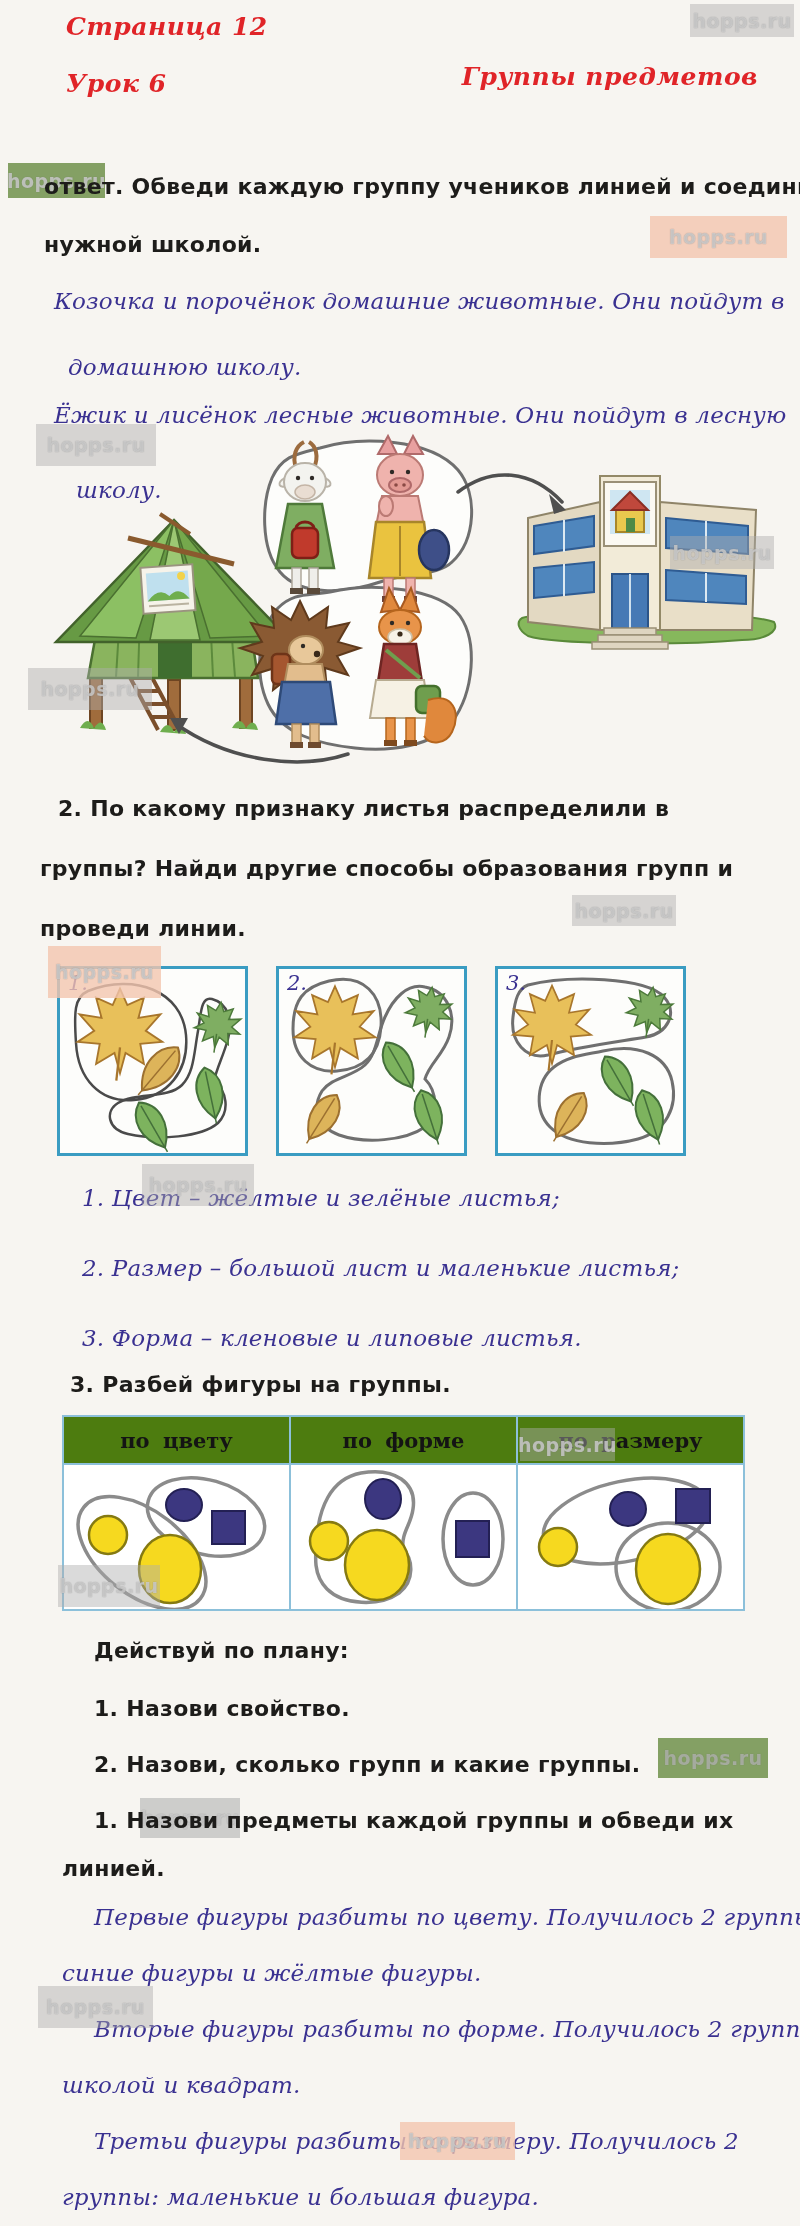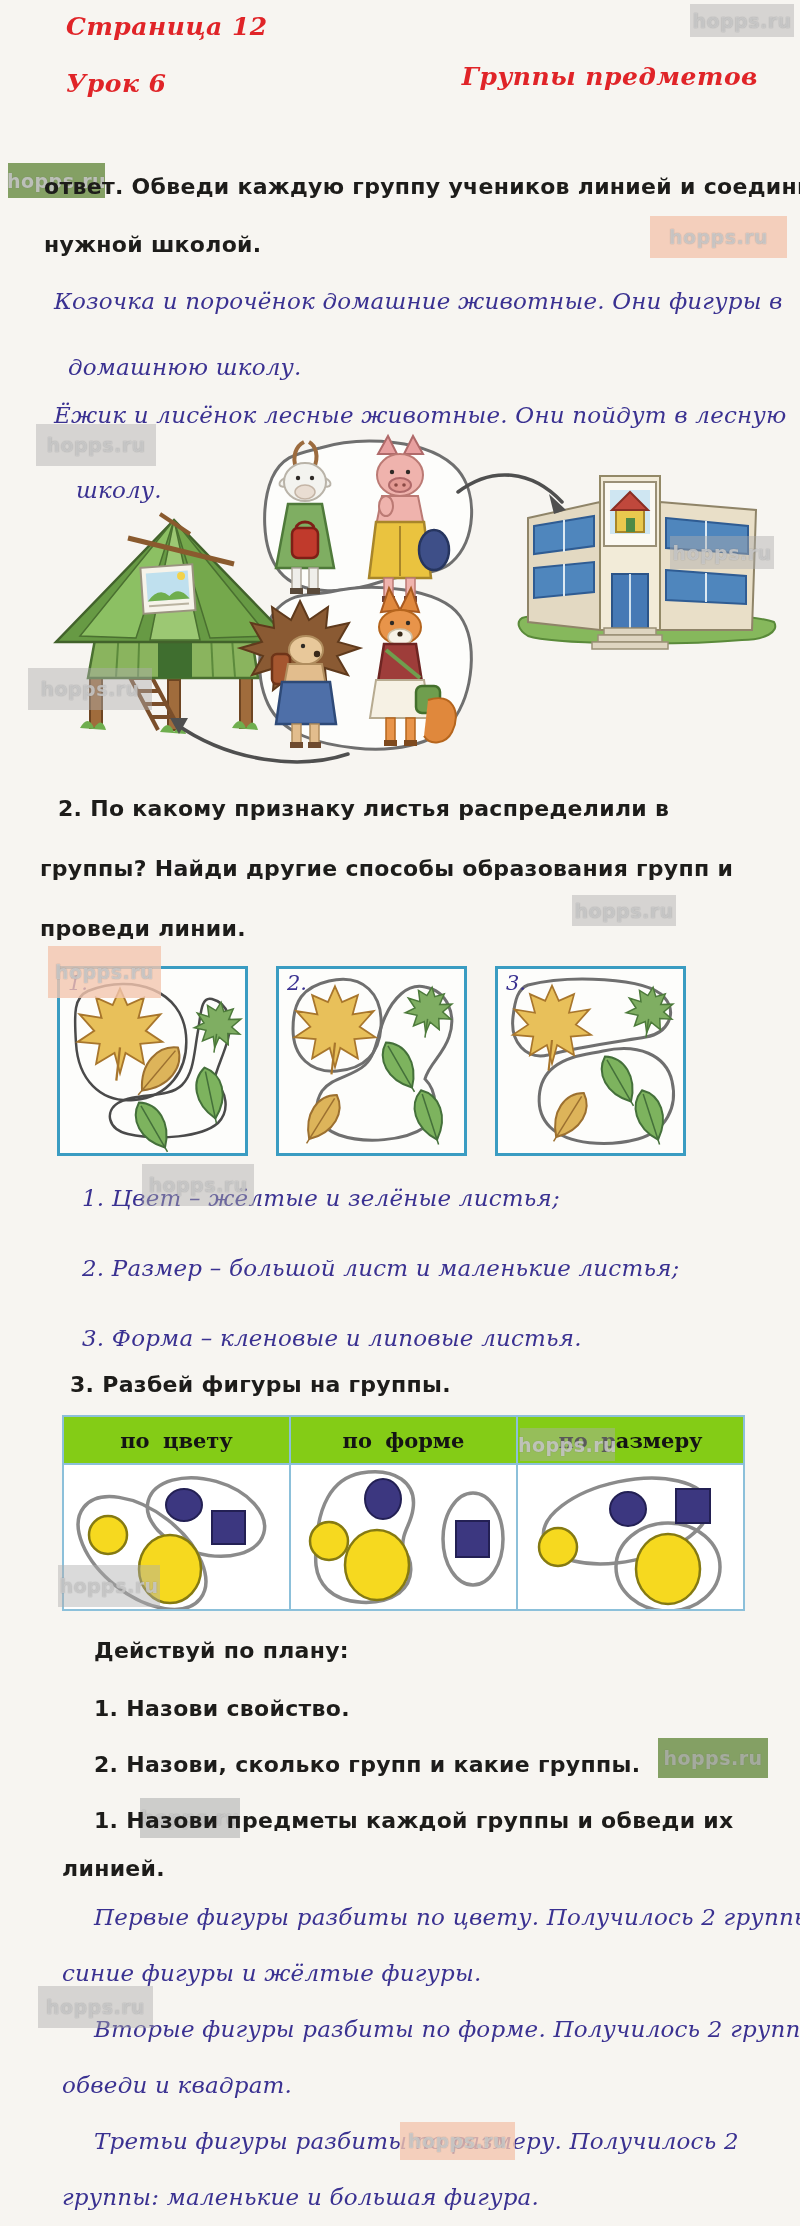--- a/index.html
+++ b/index.html
@@ -19,21 +19,21 @@
   .wm-gray-low{background:rgba(172,172,172,.55);z-index:1;}
   .wm-pink{background:rgba(243,198,175,.8);z-index:6;}
   .wm-green{background:rgba(122,152,88,.92);z-index:1;}
   .wm-green-top{background:rgba(122,152,88,.92);z-index:6;color:rgba(240,245,235,.4);}
   .leafbox{position:absolute;width:191px;height:190px;background:#fdfdfb;border:3px solid #3a9cc2;
            box-sizing:border-box;z-index:4;}
   .leafbox .num{position:absolute;left:8px;top:2px;font-style:italic;font-size:21px;color:#3a3191;z-index:2;}
   .shape-table{position:absolute;left:62px;top:1415px;width:683px;height:196px;
                border:2px solid #8cc0da;box-sizing:border-box;background:#fff;z-index:4;
                display:flex;flex-direction:column;}
-  .thead{display:flex;height:46px;background:#84cc16;border-bottom:2px solid #8cc0da;}
+  .thead{display:flex;height:46px;background:#4d7c0f;border-bottom:2px solid #8cc0da;}
   .thead .th{flex:1;display:flex;align-items:center;justify-content:center;
              font-family:"DejaVu Serif",serif;font-weight:bold;font-size:21px;color:#141414;
              border-right:2px solid #8cc0da;word-spacing:6px;}
   .thead .th:last-child{border-right:none;}
   .tbody{display:flex;flex:1;}
   .tbody .td{flex:1;border-right:2px solid #8cc0da;position:relative;}
   .tbody .td:last-child{border-right:none;}
   svg{display:block;}
 </style>
 </head>
@@ -44,21 +44,21 @@
   <div class="line-red" style="left:66px;top:12px;">Страница 12</div>
   <div class="line-red" style="left:66px;top:69px;">Урок 6</div>
   <div class="line-red" style="right:42px;top:62px;">Группы предметов</div>
   <div class="wm wm-gray" style="left:690px;top:4px;width:104px;height:33px;">hopps.ru</div>
 
   <div class="wm wm-green" style="left:8px;top:163px;width:97px;height:35px;">hopps.ru</div>
   <div class="line-black" style="left:44px;top:174px;">ответ. Обведи каждую группу учеников линией и соедини с</div>
   <div class="wm wm-pink" style="left:650px;top:216px;width:137px;height:42px;">hopps.ru</div>
   <div class="line-black" style="left:44px;top:232px;">нужной школой.</div>
 
-  <div class="line-blue" style="left:54px;top:288px;">Козочка и порочёнок домашние животные. Они фигуры в</div>
+  <div class="line-blue" style="left:54px;top:288px;">Козочка и порочёнок домашние животные. Они пойдут в</div>
   <div class="line-blue" style="left:33px;top:354px;margin-left:35px;">домашнюю школу.</div>
   <div class="line-blue" style="left:54px;top:402px;">Ёжик и лисёнок лесные животные. Они пойдут в лесную</div>
   <div class="wm wm-gray" style="left:36px;top:424px;width:120px;height:42px;">hopps.ru</div>
   <div class="line-blue" style="left:33px;top:477px;margin-left:43px;">школу.</div>
 
   <svg class="abs" style="left:0;top:430px;z-index:2;" width="800" height="335" viewBox="0 0 800 335">
 
     <path d="M320,18 C360,6 430,8 458,40 C478,64 476,110 452,132 C438,146 408,142 380,152 C345,164 300,166 280,142 C260,118 262,72 272,48 C282,26 296,24 320,18 Z" fill="#fdfdfb" stroke="#6f6f6f" stroke-width="3"></path>
     <path d="M330,162 C372,152 440,158 460,186 C478,212 474,262 452,292 C434,316 390,322 355,318 C318,314 282,304 268,274 C254,244 258,200 278,178 C294,162 308,166 330,162 Z" fill="#fdfdfb" stroke="#6f6f6f" stroke-width="3"></path>
 
@@ -361,18 +361,18 @@
   <div class="line-black" style="left:94px;top:1752px;">2. Назови, сколько групп и какие группы.</div>
   <div class="wm wm-green-top" style="left:658px;top:1738px;width:110px;height:40px;">hopps.ru</div>
   <div class="wm wm-gray-low" style="left:140px;top:1798px;width:100px;height:40px;">hopps.ru</div>
   <div class="line-black" style="left:94px;top:1808px;">1. Назови предметы каждой группы и обведи их</div>
   <div class="line-black" style="left:62px;top:1856px;">линией.</div>
 
   <div class="line-blue" style="left:94px;top:1904px;">Первые фигуры разбиты по цвету. Получилось 2 группы:</div>
   <div class="line-blue" style="left:62px;top:1960px;">синие фигуры и жёлтые фигуры.</div>
   <div class="wm wm-gray" style="left:38px;top:1986px;width:115px;height:42px;">hopps.ru</div>
   <div class="line-blue" style="left:94px;top:2016px;">Вторые фигуры разбиты по форме. Получилось 2 группы:</div>
-  <div class="line-blue" style="left:62px;top:2072px;">обведи и квадрат.</div>
+  <div class="line-blue" style="left:62px;top:2072px;">школой и квадрат.</div>
   <div class="wm wm-pink" style="left:400px;top:2122px;width:115px;height:38px;">hopps.ru</div>
   <div class="line-blue" style="left:94px;top:2128px;">Третьи фигуры разбиты по размеру. Получилось 2</div>
   <div class="line-blue" style="left:62px;top:2184px;">группы: маленькие и большая фигура.</div>
 
 </div>
 
 </body></html>

